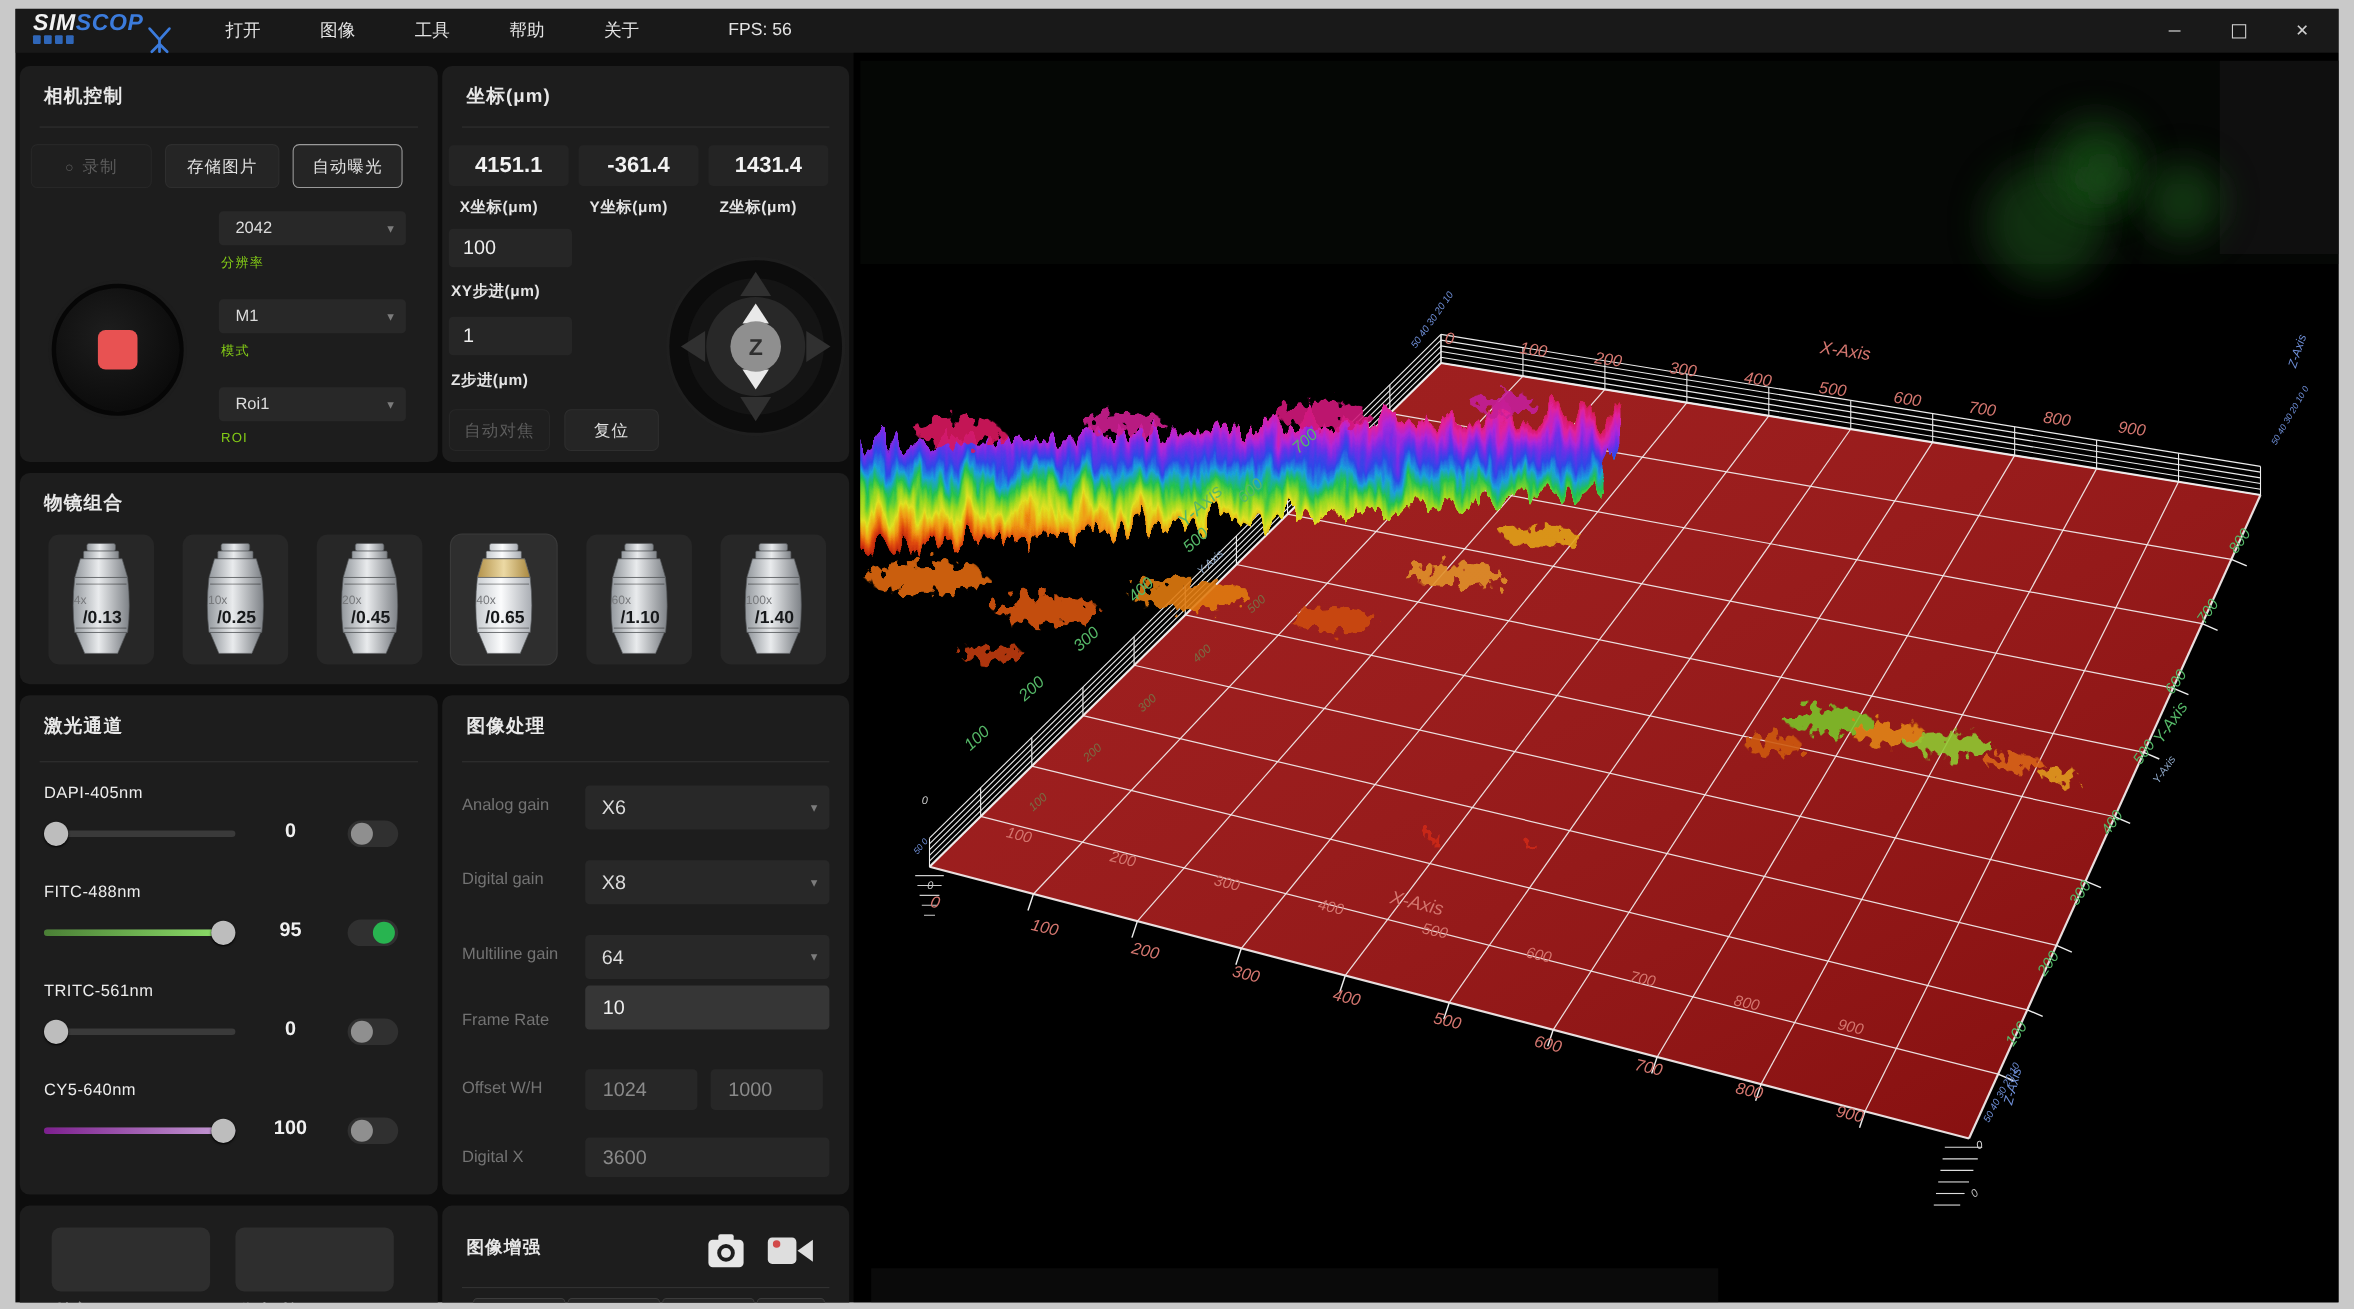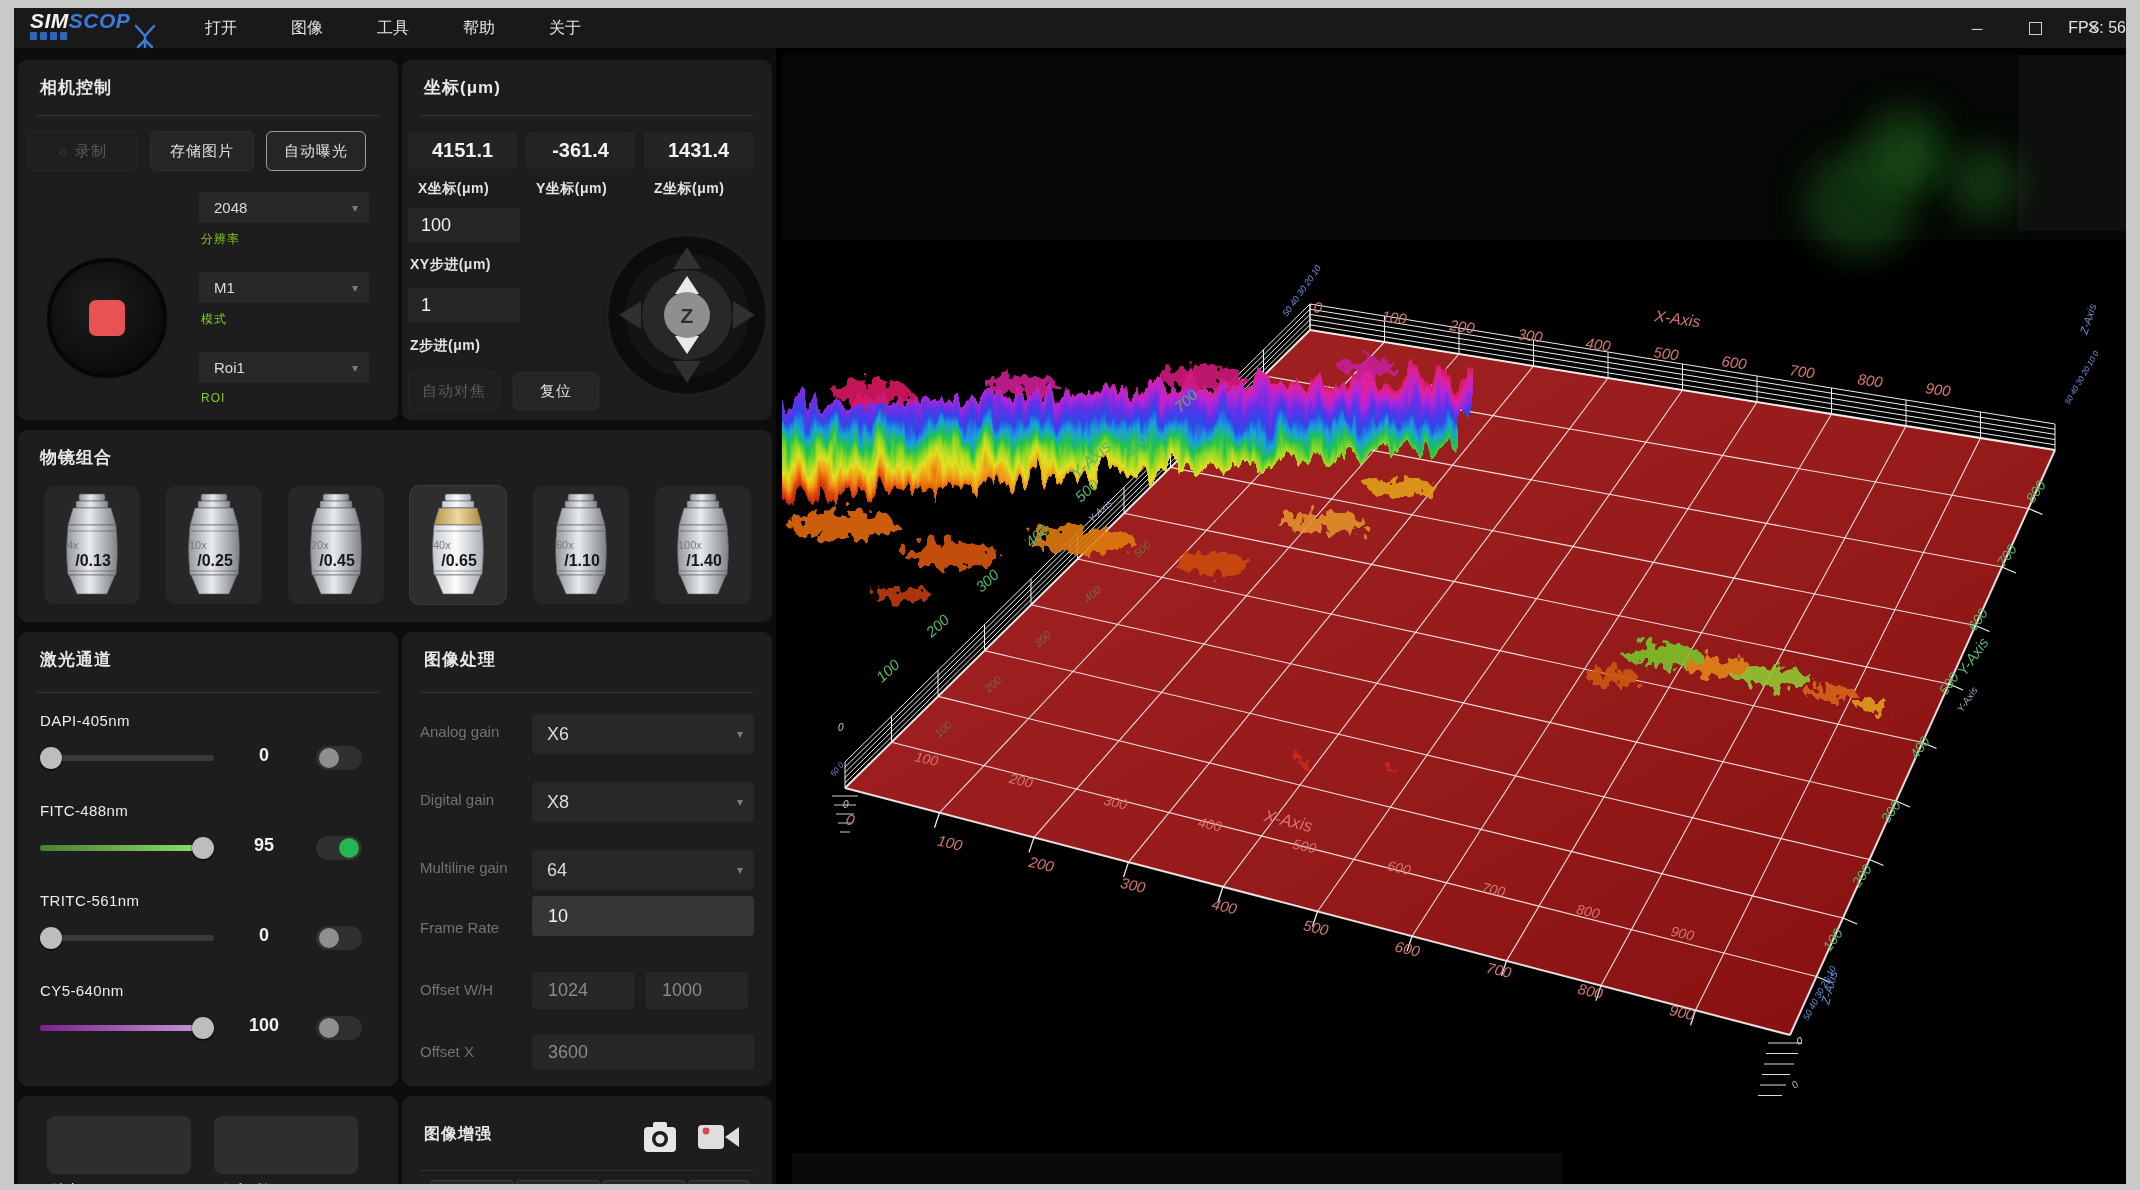--- a/index.html
+++ b/index.html
@@ -1,21 +1,21 @@
 <!DOCTYPE html>
 <html><head>
 <meta charset="utf-8">
 <style>
   html,body{margin:0;padding:0;background:#333;}
   *{box-sizing:border-box;font-family:"Liberation Sans","DejaVu Sans",sans-serif;}
   .frame{position:relative;width:2140px;height:1190px;background:#c9c9c9;overflow:hidden;}
   .window{position:absolute;left:14px;top:8px;width:2112px;height:1176px;background:#0d0d0d;overflow:hidden;}
 
   
-  .titlebar{position:absolute;left:0;top:0;width:100%;height:40px;background:#191919;display:flex;align-items:center;justify-content:space-between;}
+  .titlebar{position:absolute;left:0;top:0;width:100%;height:40px;background:#191919;display:flex;align-items:center;}
   .logo{position:absolute;left:16px;top:3px;width:130px;}
   .logo-row{font-size:21px;font-weight:800;letter-spacing:.5px;line-height:20px;font-style:italic;}
   .logo-sim{color:#f2f2f2;} .logo-scop{color:#3b7bdc;}
   .logo-sub{display:flex;gap:3px;margin-top:1px;align-items:center;}
   .logo-sub i{display:inline-block;width:7px;height:8px;background:#2f66b8;border-radius:1px;}
   .logo-glyph{position:absolute;left:100px;top:12px;}
   .menu{display:flex;gap:36px;margin-left:182px;}
   .menu-item{color:#e3e3e3;font-size:16px;width:50px;text-align:center;cursor:default;}
   .fps{color:#e3e3e3;font-size:16px;margin-left:72px;}
   .winctl{position:absolute;right:4px;top:0;height:40px;display:flex;align-items:center;}
@@ -130,21 +130,21 @@
       <span>存储图片</span>
     </div>
     <div class="btn focused" style="left:248px;top:71px;width:100px;height:40px;">
       <span>自动曝光</span>
     </div>
     <div class="bigbtn" style="left:29px;top:198px;">
       <span class="sq"></span>
     </div>
     <div id="cam-dropdowns">
           <div class="combo" style="left: 181px; top: 132px; width: 170px; height: 31px;">
-            <span>2048</span>
+            <span>2042</span>
             <span class="caret">▾</span>
           </div>
           <div class="sublbl" style="left: 183px; top: 171px;">分辨率</div>
           <div class="combo" style="left: 181px; top: 212px; width: 170px; height: 31px;">
             <span>M1</span>
             <span class="caret">▾</span>
           </div>
           <div class="sublbl" style="left: 183px; top: 251px;">模式</div>
           <div class="combo" style="left: 181px; top: 292px; width: 170px; height: 31px;">
             <span>Roi1</span>
@@ -431,21 +431,21 @@
           <div class="prow-lbl" style="top: 227px;">Multiline gain</div>
           <div class="combo" style="left: 130px; top: 218px; width: 222px; height: 40px; font-size: 18px;">
             <span>64</span>
             <span class="caret">▾</span>
           </div>
           <div class="prow-lbl" style="top: 287px;">Frame Rate</div>
           <div class="pinput" style="left: 130px; top: 264px; width: 222px; height: 40px;">10</div>
           <div class="prow-lbl" style="top: 349px;">Offset W/H</div>
           <div class="pinput dim" style="left: 130px; top: 340px; width: 102px; height: 37px;">1024</div>
           <div class="pinput dim" style="left: 244px; top: 340px; width: 102px; height: 37px;">1000</div>
-          <div class="prow-lbl" style="top: 411px;">Offset X</div>
+          <div class="prow-lbl" style="top: 411px;">Digital X</div>
           <div class="pinput dim" style="left: 130px; top: 402px; width: 222px; height: 36px;">3600</div>
         </div>
   </div>
 
   <div class="card" style="left:4px;top:1088px;width:380px;height:140px;">
     <div id="statfields">
           <div class="bbox" style="left: 29px; top: 20px; width: 144px; height: 58px;"></div>
           <div class="blbl" style="left: 33px; top: 86px;">帧率(fps)</div>
           <div class="bbox" style="left: 196px; top: 20px; width: 144px; height: 58px;"></div>
           <div class="blbl" style="left: 200px; top: 86px;">像素时间(μs)</div>

